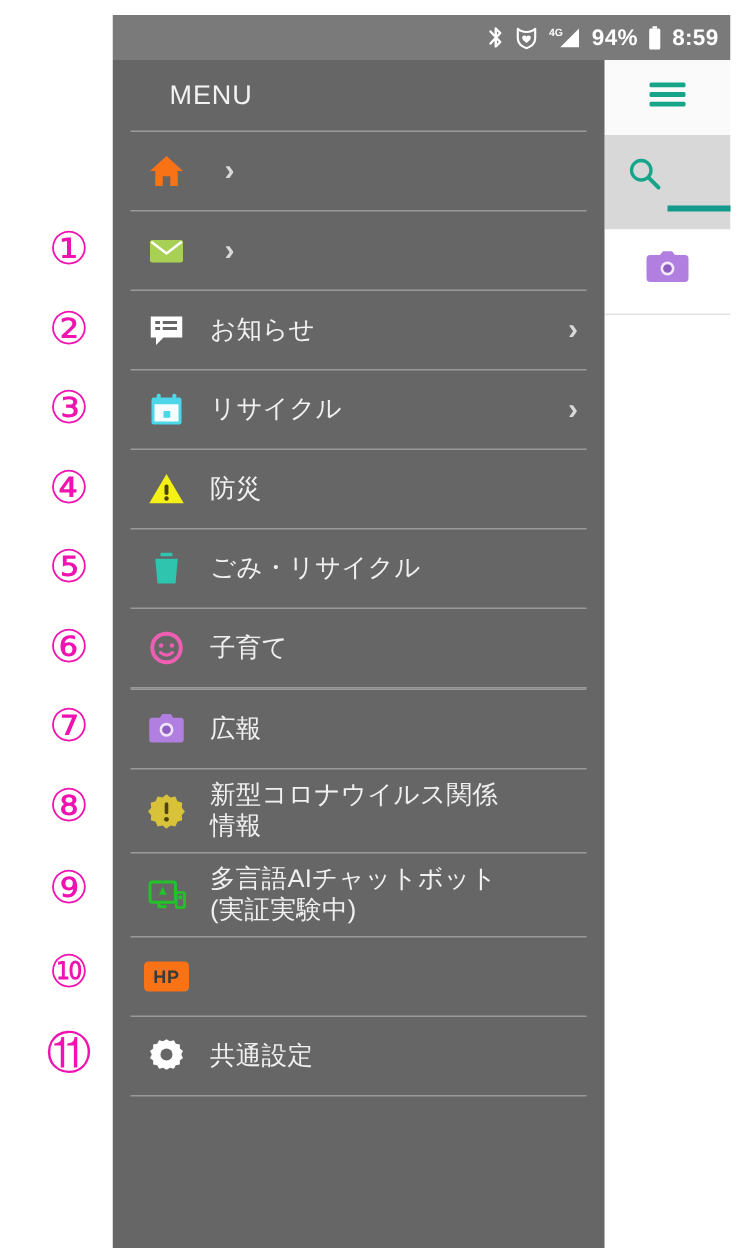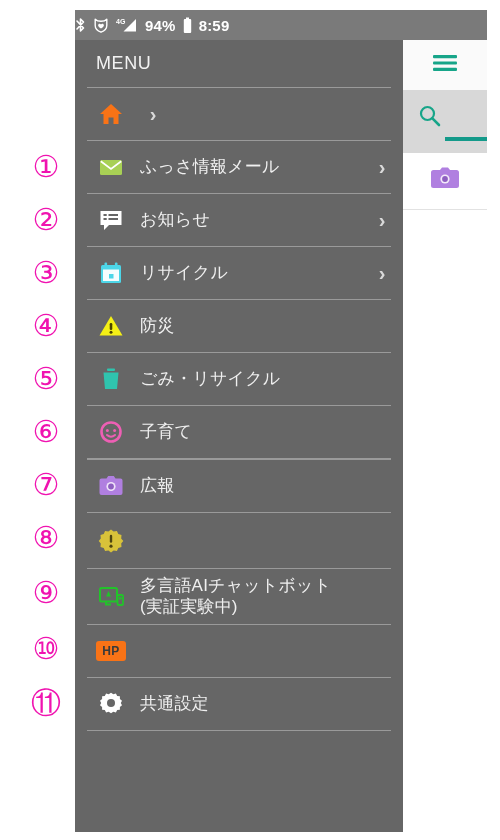--- a/index.html
+++ b/index.html
@@ -28,21 +28,21 @@
 
   
   #statusbar {
     position: absolute;
     left: 0; top: 0;
     width: 412px;
     height: 30px;
     background: #7a7a7a;
     display: flex;
     align-items: center;
-    justify-content: flex-start;
+    justify-content: flex-end;
     padding-right: 8px;
     box-sizing: border-box;
     gap: 7px;
   }
   .sb-ico {
     display: inline-flex;
     align-items: center;
     justify-content: center;
     color: #ffffff;
   }
@@ -112,21 +112,21 @@
     left: 0;
     top: 30px;
     width: 328px;
     height: 792px;
     background: #666666;
   }
   #drawer-title {
     height: 47px;
     display: flex;
     align-items: center;
-    padding-left: 21px;
+    padding-left: 38px;
     box-sizing: border-box;
     color: #f2f2f2;
     font-size: 18px;
     letter-spacing: 0.6px;
   }
   .hr {
     height: 1px;
     background: #9a9a9a;
     margin: 0 12px;
   }
@@ -274,21 +274,20 @@
           <span class="chevron">›</span>
         </div>
         <div class="hr"></div>
         <div class="menu-row">
           <span class="menu-icon">
             <svg width="26" height="26" viewBox="0 0 26 26">
               <rect x="2" y="6" width="22" height="15" rx="1.5" fill="#A8D055"></rect>
               <path d="M2.8 7.2 L13 15 L23.2 7.2" fill="none" stroke="#ffffff" stroke-width="1.7"></path>
             </svg>
           </span>
-          <span class="menu-label">ふっさ情報メール</span>
           <span class="chevron">›</span>
         </div>
         <div class="hr"></div>
         <div class="menu-row">
           <span class="menu-icon">
             <svg width="26" height="26" viewBox="0 0 26 26">
               <path d="M2.5 4 L23.5 4 L23.5 18 L11 18 L6 23 L6 18 L2.5 18 Z" fill="#FFFFFF"></path>
               <rect x="5.5" y="7" width="3.2" height="2" fill="#666"></rect>
               <rect x="10.5" y="7" width="9.5" height="2" fill="#666"></rect>
               <rect x="5.5" y="11" width="3.2" height="2" fill="#666"></rect>
@@ -359,20 +358,22 @@
         </div>
         <div class="hr"></div>
         <div class="menu-row two-line">
           <span class="menu-icon">
             <svg width="26" height="26" viewBox="0 0 26 26">
               <path d="M13 1.5 L15.6 3.6 L18.9 3 L20.3 6.1 L23.5 7.1 L23.2 10.5 L25.3 13 L23.2 15.5 L23.5 18.9 L20.3 19.9 L18.9 23 L15.6 22.4 L13 24.5 L10.4 22.4 L7.1 23 L5.7 19.9 L2.5 18.9 L2.8 15.5 L0.7 13 L2.8 10.5 L2.5 7.1 L5.7 6.1 L7.1 3 L10.4 3.6 Z" fill="#D8C23A"></path>
               <rect x="11.8" y="6.8" width="2.4" height="8" rx="1.2" fill="#4d4410"></rect>
               <circle cx="13" cy="18.2" r="1.6" fill="#4d4410"></circle>
             </svg>
           </span>
+          <span class="menu-label">新型コロナウイルス関係
+情報</span>
         </div>
         <div class="hr"></div>
         <div class="menu-row two-line">
           <span class="menu-icon">
             <svg width="26" height="26" viewBox="0 0 26 26">
               <rect x="2" y="4" width="17" height="13.5" rx="1.5" fill="none" stroke="#22C32A" stroke-width="2"></rect>
               <path d="M8 17.5 L8 20.5 L13 20.5" fill="none" stroke="#22C32A" stroke-width="2"></path>
               <path d="M10.5 7 L13 12.5 L8 12.5 Z" fill="#22C32A"></path>
               <rect x="19.5" y="11" width="5.5" height="10" rx="1" fill="none" stroke="#22C32A" stroke-width="1.8"></rect>
               <rect x="21" y="13" width="2.5" height="2.5" fill="#22C32A"></rect>

